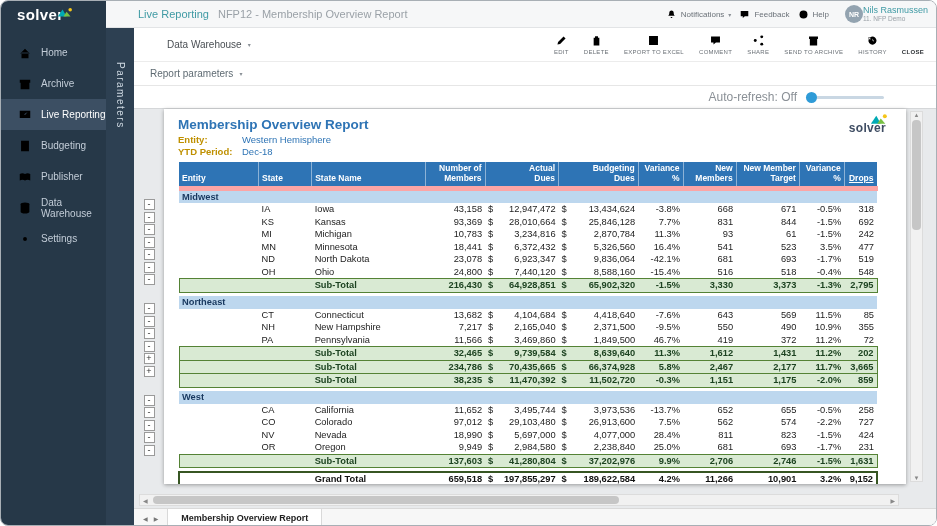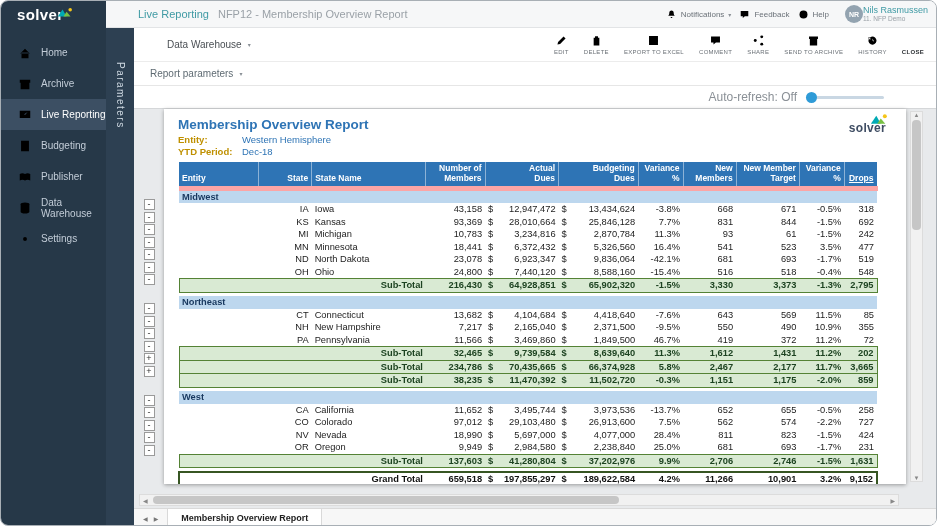--- a/index.html
+++ b/index.html
@@ -63,23 +63,23 @@
   .page{position:absolute;left:30px;top:0;width:742px;height:375px;background:#fff;box-shadow:0 1px 4px rgba(0,0,0,.35);padding:8px 14px;overflow:hidden}
   .r-title{font-size:13.5px;line-height:15px;font-weight:bold;color:#2e74b5;margin-bottom:2px}
   .meta{display:grid;grid-template-columns:64px auto;font-size:9.5px;line-height:12px}
   .mlabel{color:#bf9000;font-weight:bold}
   .mvalue{color:#2e74b5}
   .page-logo{position:absolute;right:20px;top:12px;font-size:12px;font-weight:bold;color:#3f4d63;letter-spacing:.3px}
   .page-logo .peaks{position:absolute;right:-2px;top:-8px;width:18px;height:10px}
 
   table.rt{border-collapse:collapse;table-layout:fixed;width:700px;margin-top:4px}
   .rt th{background:#2e74b5;color:#fff;font-size:8.5px;font-weight:bold;vertical-align:bottom;text-align:right;padding:2px 3px;border-right:1px solid rgba(255,255,255,.45);border-bottom:5px solid #fca5a5;white-space:pre-line;line-height:1.15}
-  .rt th.a-left{text-align:left}.rt th.a-center{text-align:right}
+  .rt th.a-left{text-align:left}.rt th.a-center{text-align:left}
   .rt td{font-size:9.3px;height:12.5px;line-height:12.5px;padding:0 3px;color:#1c1c1c;white-space:nowrap;overflow:hidden;text-align:right}
-  .rt td.a-left{text-align:left}.rt td.a-center,.rt td.c{text-align:right}
+  .rt td.a-left{text-align:left}.rt td.a-center,.rt td.c{text-align:left}
   .t-group td{background:#bdd7ee;font-weight:bold;color:#17375e}
   .t-subtotal td,.t-collapsed td{background:#d9ead3;border-top:1px solid #548235;border-bottom:1px solid #548235;font-weight:bold;color:#1d4321}
   .t-subtotal td:first-child,.t-collapsed td:first-child{border-left:1px solid #548235}
   .t-subtotal td:last-child,.t-collapsed td:last-child{border-right:1px solid #548235}
   .t-grandtotal td{font-weight:bold;color:#111;border-top:2px solid #375623;border-bottom:2px solid #375623}
   .t-grandtotal td:first-child{border-left:2px solid #375623}
   .t-grandtotal td:last-child{border-right:2px solid #375623}
   .t-spacer td{height:4px;line-height:4px;padding:0}
   .cur{display:flex;justify-content:space-between}
 

